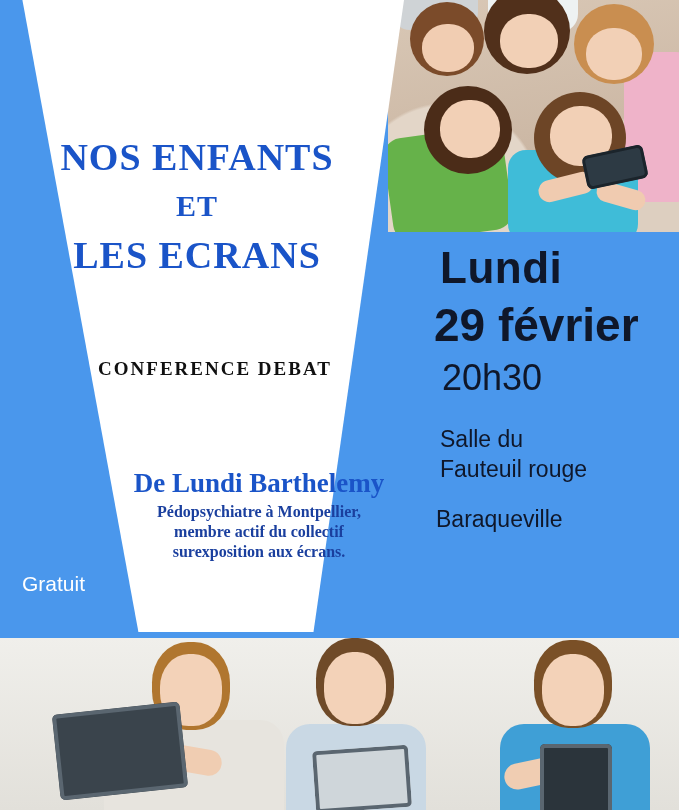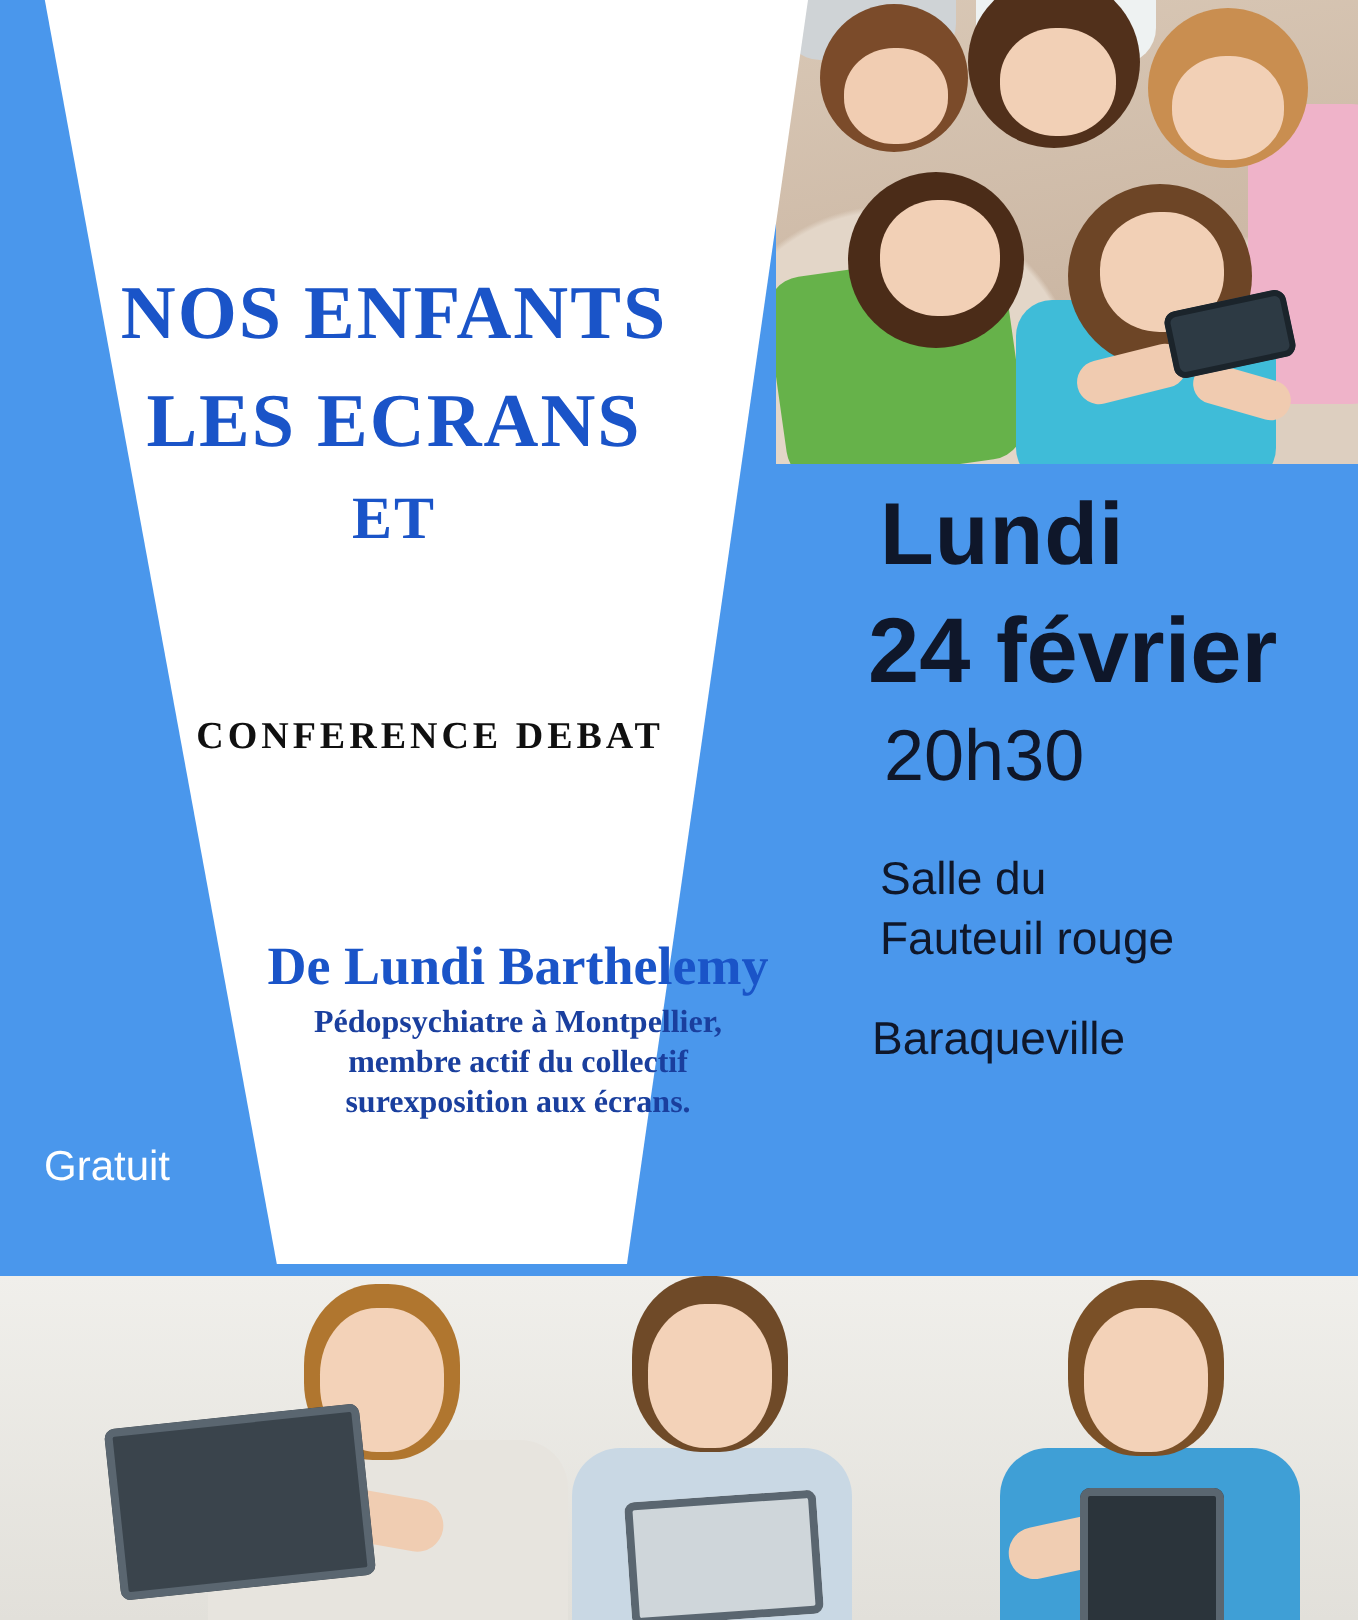--- a/index.html
+++ b/index.html
@@ -352,40 +352,40 @@
     <div class="arm a1"></div>
     <div class="arm a2"></div>
     <div class="phone"></div>
   </div>
 
   <div class="white-panel"></div>
 
 
   <div class="title-block">
     <div class="title-line">NOS ENFANTS</div>
+    <div class="title-line small">ET</div>
     <div class="title-line">LES ECRANS</div>
-    <div class="title-line small">ET</div>
   </div>
 
   <div class="subtitle">CONFERENCE  DEBAT</div>
 
   <div class="speaker">
     <div class="speaker-name">De Lundi Barthelemy</div>
     <div class="speaker-desc">
       <div>Pédopsychiatre à Montpellier,</div>
       <div>membre actif du collectif</div>
       <div>surexposition aux écrans.</div>
     </div>
   </div>
 
   <div class="gratuit">Gratuit</div>
 
   <div class="right-col">
     <div class="day">Lundi</div>
-    <div class="date">24 février</div>
+    <div class="date">29 février</div>
     <div class="time">20h30</div>
     <div class="venue">
       <div>Salle du</div>
       <div>Fauteuil rouge</div>
     </div>
     <div class="city">Baraqueville</div>
   </div>
 
   <div class="bottom-photo">
     <div class="bp-bg"></div>

